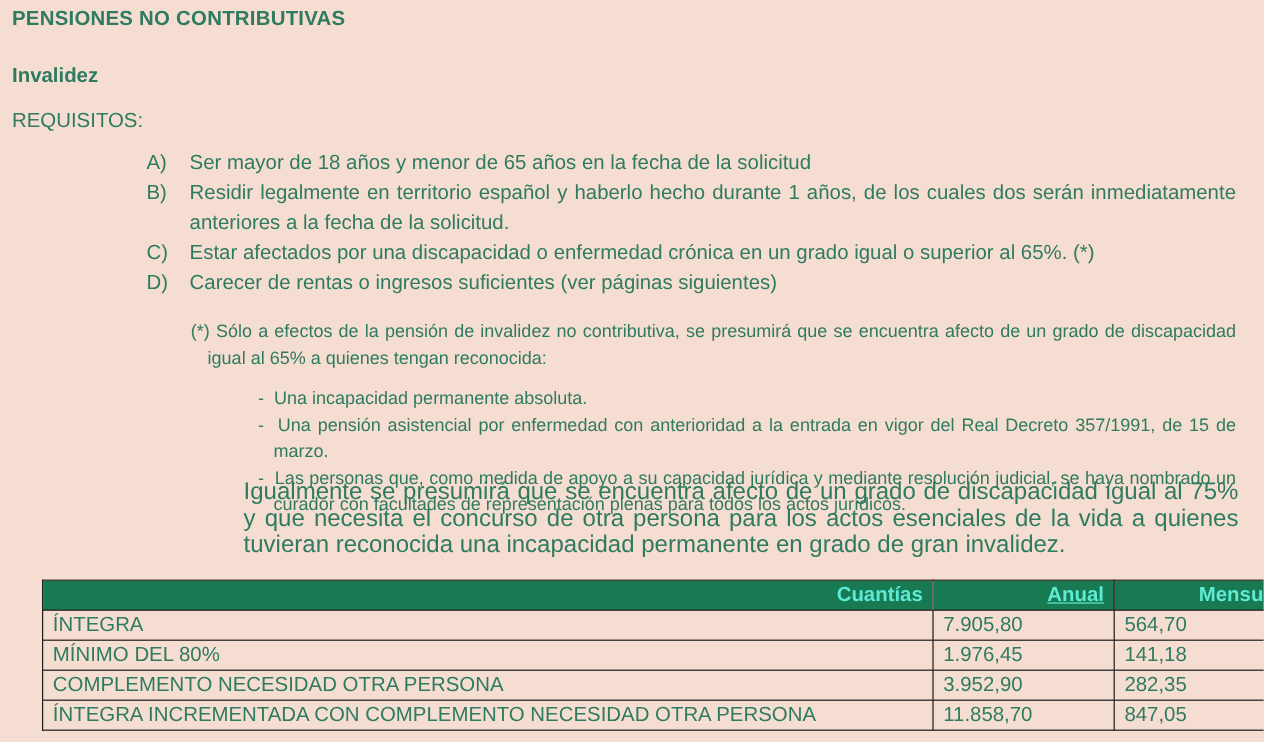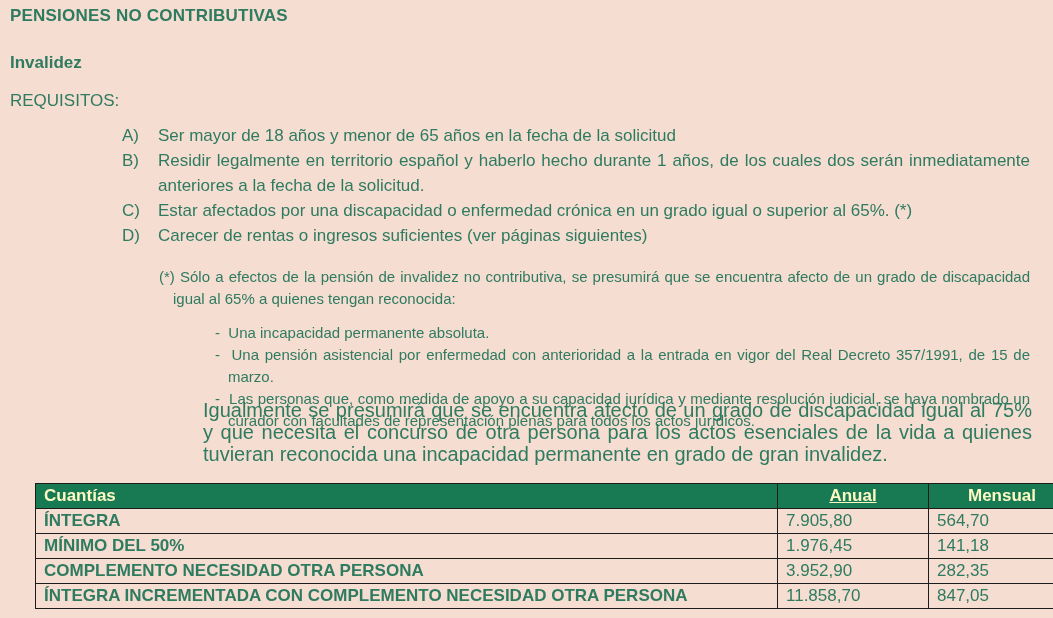--- a/index.html
+++ b/index.html
@@ -105,24 +105,25 @@
   table.amounts th,
   table.amounts td {
     border: 1px solid #1c1c1c;
     height: 24px;
     padding: 0 8px;
     overflow: hidden;
     white-space: nowrap;
   }
   table.amounts th {
     background: #177a53;
-    color: #fef9c3;
+    color: #5eead4;
     font-weight: bold;
+    text-align: right;
   }
-  .col-label { width: 725px; text-align: left; font-weight: bold; }
+  .col-label { width: 725px; text-align: left; }
   .col-anual { width: 134px; text-align: center; text-decoration: underline; }
   .col-mensual { width: 130px; text-align: center; }
   td.num { text-align: left; }
 </style>
 </head>
 <body>
 
 <div class="page">
 
   <div class="doc-title">PENSIONES NO CONTRIBUTIVAS</div>
@@ -166,21 +167,21 @@
         <th class="col-mensual">Mensual</th>
       </tr>
     </thead>
     <tbody>
       <tr>
         <td class="col-label">ÍNTEGRA</td>
         <td class="num">7.905,80</td>
         <td class="num">564,70</td>
       </tr>
       <tr>
-        <td class="col-label">MÍNIMO DEL 50%</td>
+        <td class="col-label">MÍNIMO DEL 80%</td>
         <td class="num">1.976,45</td>
         <td class="num">141,18</td>
       </tr>
       <tr>
         <td class="col-label">COMPLEMENTO NECESIDAD OTRA PERSONA</td>
         <td class="num">3.952,90</td>
         <td class="num">282,35</td>
       </tr>
       <tr>
         <td class="col-label">ÍNTEGRA INCREMENTADA CON COMPLEMENTO NECESIDAD OTRA PERSONA</td>

